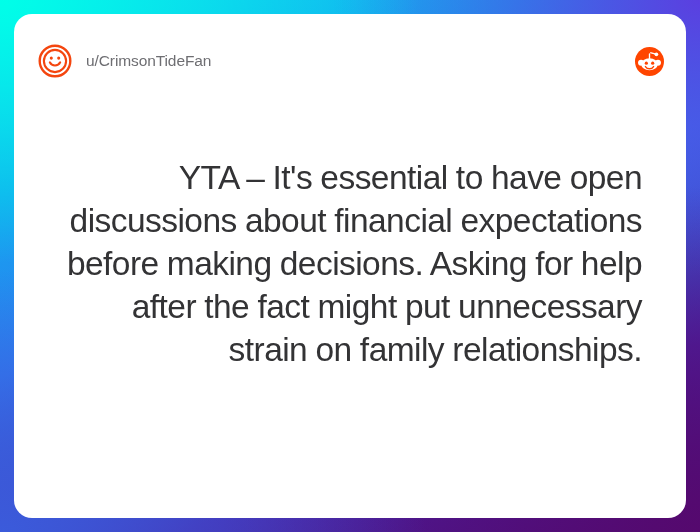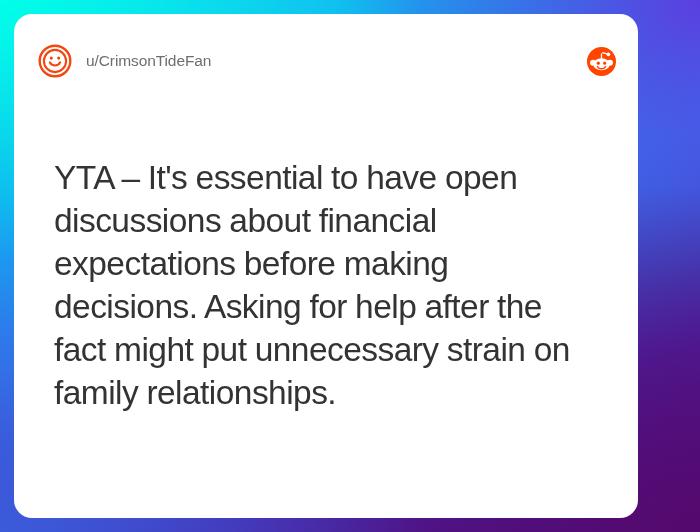--- a/index.html
+++ b/index.html
@@ -23,21 +23,21 @@
       radial-gradient(105% 85% at 0% 100%, #3B5BDB 0%, rgba(59,91,219,0) 58%),
       radial-gradient(110% 105% at 100% 100%, #55096E 0%, rgba(85,9,110,0) 62%),
       radial-gradient(95% 95% at 100% 0%,  #5B3FE0 0%, rgba(91,63,224,0) 55%),
       linear-gradient(160deg, #16C6F2 0%, #12A8F0 24%, #2F7BEF 48%, #4A23A8 76%, #4A1080 100%);
   }
 
   
   #card {
     position:absolute;
     left:14px; top:14px;
-    width:624px; height:504px;
+    width:672px; height:504px;
     background:#FFFFFF;
     border-radius:18px;
     overflow:hidden;
   }
 
   
   .card-header {
     position:absolute;
     left:24px; right:22px; top:24px;
     height:46px;
@@ -69,20 +69,21 @@
   
   .post-body {
     position:absolute;
     left:40px; right:44px; top:142px;
     font-size:33.5px;
     line-height:43px;
     color:#333335;
     letter-spacing:-0.55px;
     font-weight:400;
     word-spacing:-0.5px;
+    text-align:right;
   }
 </style>
 </head>
 <body>
 
 <div id="bg"></div>
 
 <div id="card">
 
   <div class="card-header">

